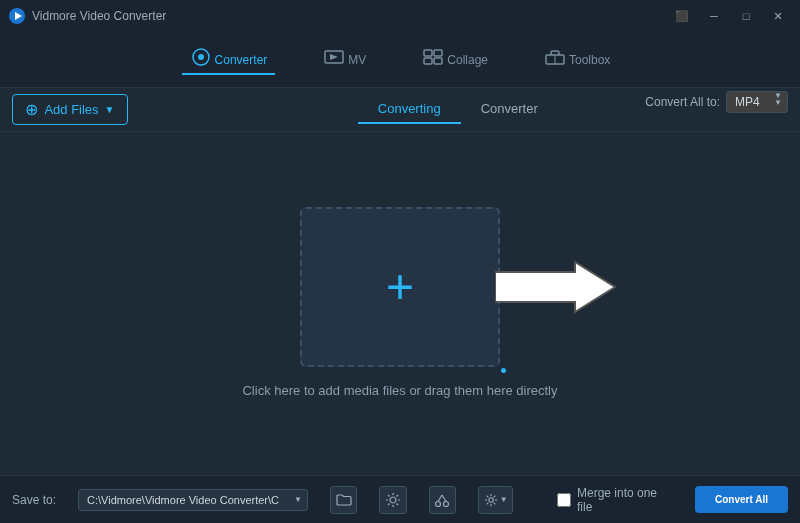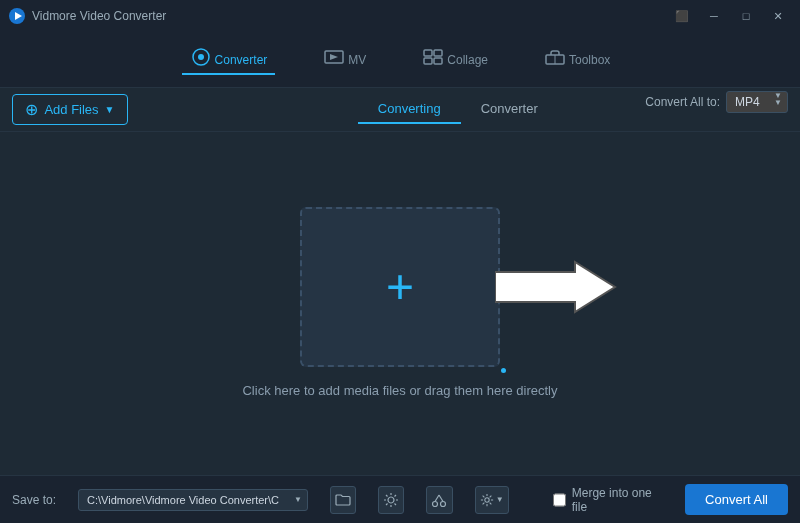--- a/index.html
+++ b/index.html
@@ -284,22 +284,22 @@
       height: 14px;
       accent-color: #29b6f6;
       cursor: pointer;
     }
     #convert-all-btn {
       background: #1976d2;
       color: #fff;
       border: none;
       padding: 8px 20px;
       border-radius: 4px;
-      font-size: 13px;
-      font-weight: 400;
+      font-size: 10px;
+      font-weight: 700;
       cursor: pointer;
       white-space: nowrap;
     }
 
     
     #toolbar-inner {
       display: flex;
       align-items: center;
       width: 100%;
     }

